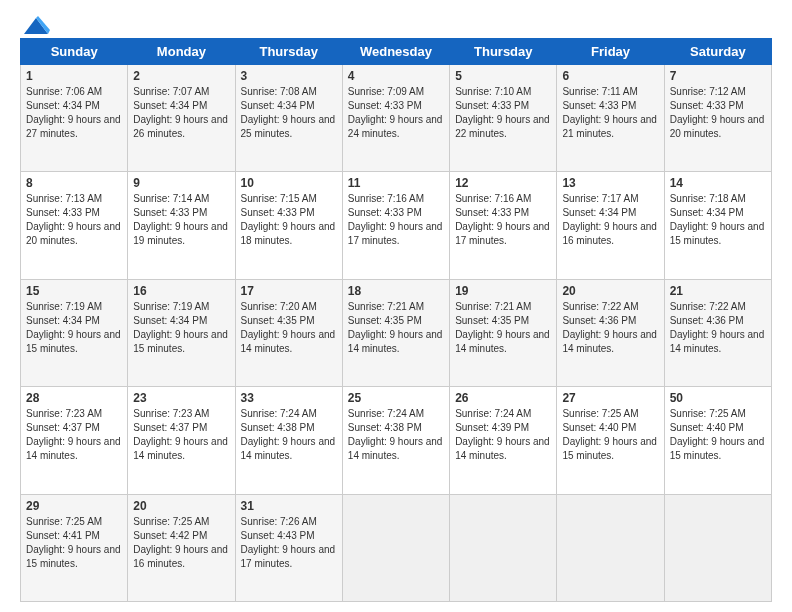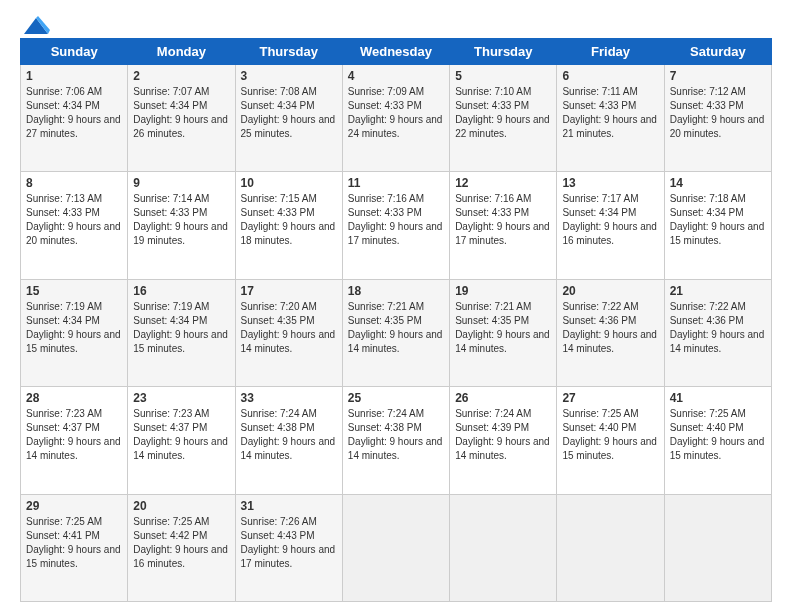--- a/index.html
+++ b/index.html
@@ -245,21 +245,21 @@
           </td>
           <td>
             <span class="day-number">26</span>
             <div class="day-info">Sunrise: 7:24 AM<br>Sunset: 4:39 PM<br>Daylight: 9 hours and 14 minutes.</div>
           </td>
           <td>
             <span class="day-number">27</span>
             <div class="day-info">Sunrise: 7:25 AM<br>Sunset: 4:40 PM<br>Daylight: 9 hours and 15 minutes.</div>
           </td>
           <td>
-            <span class="day-number">41</span>
+            <span class="day-number">50</span>
             <div class="day-info">Sunrise: 7:25 AM<br>Sunset: 4:40 PM<br>Daylight: 9 hours and 15 minutes.</div>
           </td>
         </tr>
         <tr>
           <td>
             <span class="day-number">29</span>
             <div class="day-info">Sunrise: 7:25 AM<br>Sunset: 4:41 PM<br>Daylight: 9 hours and 15 minutes.</div>
           </td>
           <td>
             <span class="day-number">20</span>

